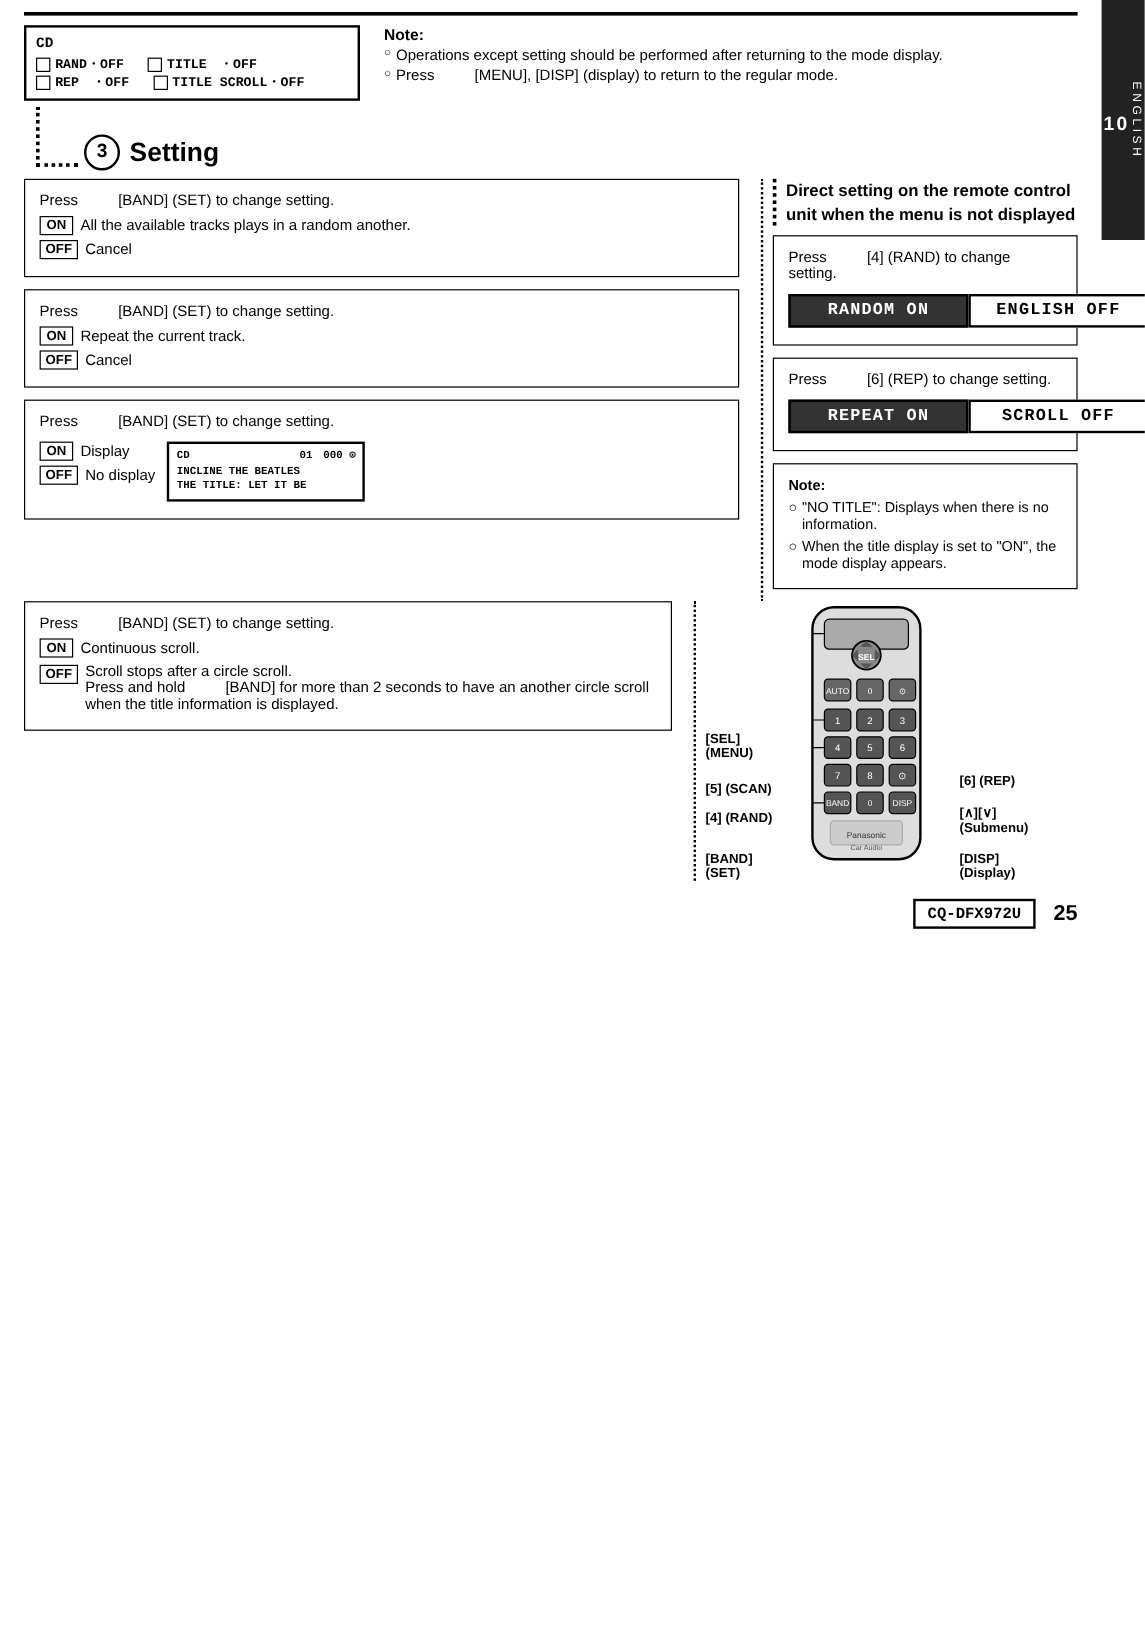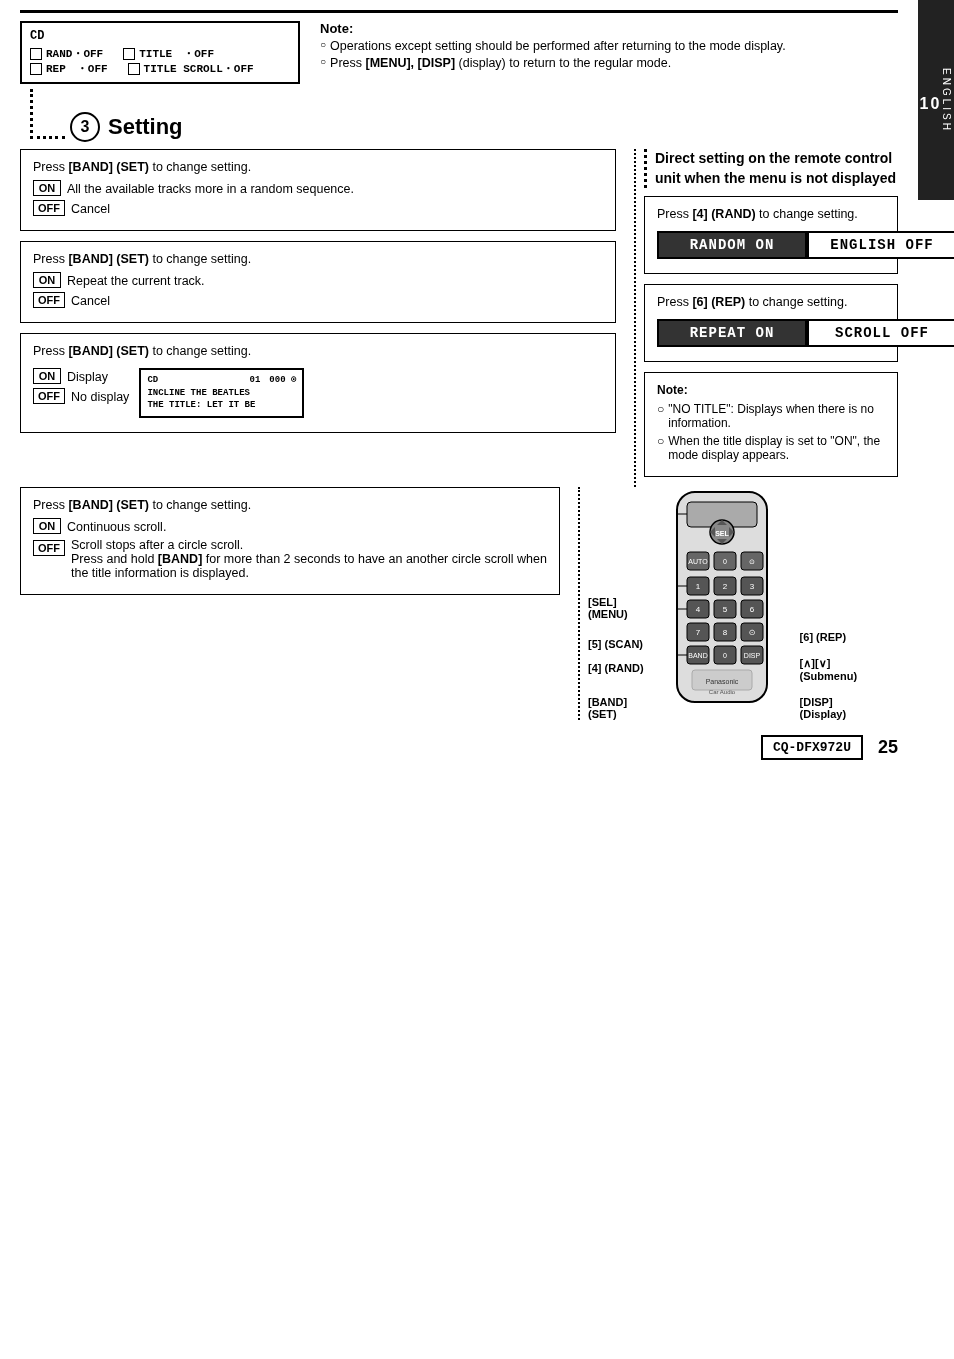--- a/index.html
+++ b/index.html
@@ -129,21 +129,21 @@
       border: 1px solid #000;
       padding: 10px 12px;
       margin-bottom: 10px;
       font-size: 12.5px;
     }
     .setting-box .press-line {
       margin-bottom: 6px;
     }
     .setting-box .option-line {
       display: flex;
-      align-items: flex-end;
+      align-items: center;
       margin: 4px 0;
       gap: 6px;
     }
     .option-label {
       border: 1px solid #000;
       padding: 1px 4px;
       font-size: 11px;
       font-weight: bold;
       white-space: nowrap;
       min-width: 28px;
@@ -221,21 +221,21 @@
       font-family: 'Courier New', monospace;
       font-weight: bold;
       font-size: 13px;
       margin-right: 15px;
     }
     .footer-page {
       font-size: 18px;
       font-weight: bold;
     }
 
-    .bold { font-weight: bold; }
+    .bold { font-weight: normal; margin-left: 30px; }
 
     
     .direct-heading {
       font-size: 14px;
       font-weight: bold;
       line-height: 1.4;
       margin-bottom: 8px;
       border-left: 3px dotted #000;
       padding-left: 8px;
     }
@@ -304,21 +304,21 @@
   <div style="display:flex; gap:0; margin-top:5px;">
 
     <div style="flex:1; padding-right:10px;">
 
       <div class="setting-box">
         <div class="press-line">
           Press <span class="bold">[BAND] (SET)</span> to change setting.
         </div>
         <div class="option-line">
           <span class="option-label">ON</span>
-          <span>All the available tracks more in a random sequence.</span>
+          <span>All the available tracks plays in a random another.</span>
         </div>
         <div class="option-line">
           <span class="option-label">OFF</span>
           <span>Cancel</span>
         </div>
       </div>
 
       <div class="setting-box">
         <div class="press-line">
           Press <span class="bold">[BAND] (SET)</span> to change setting.

